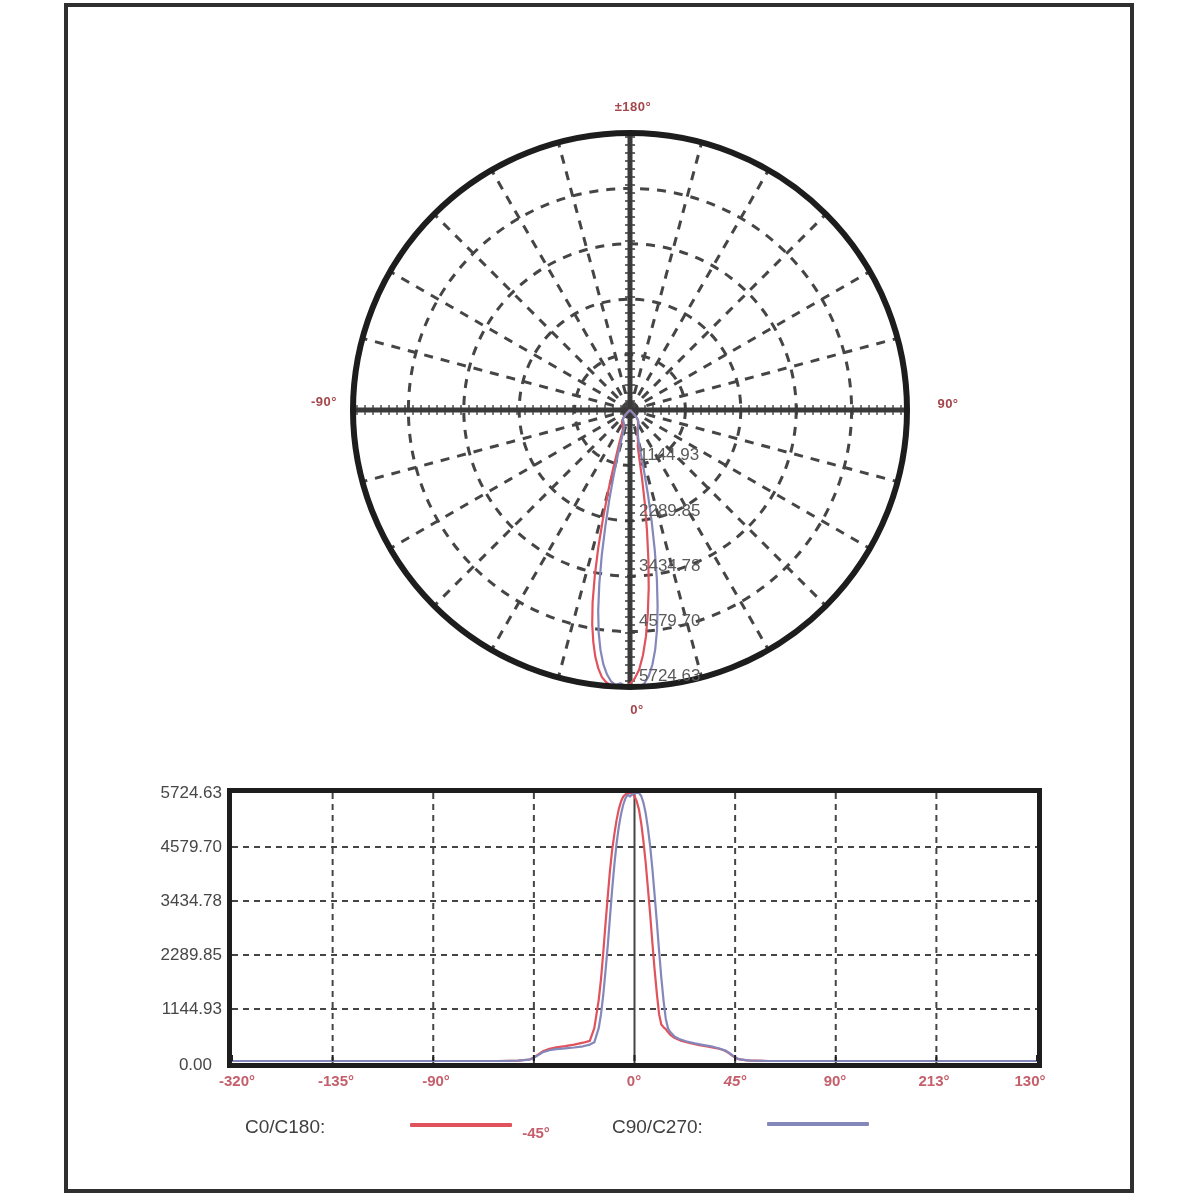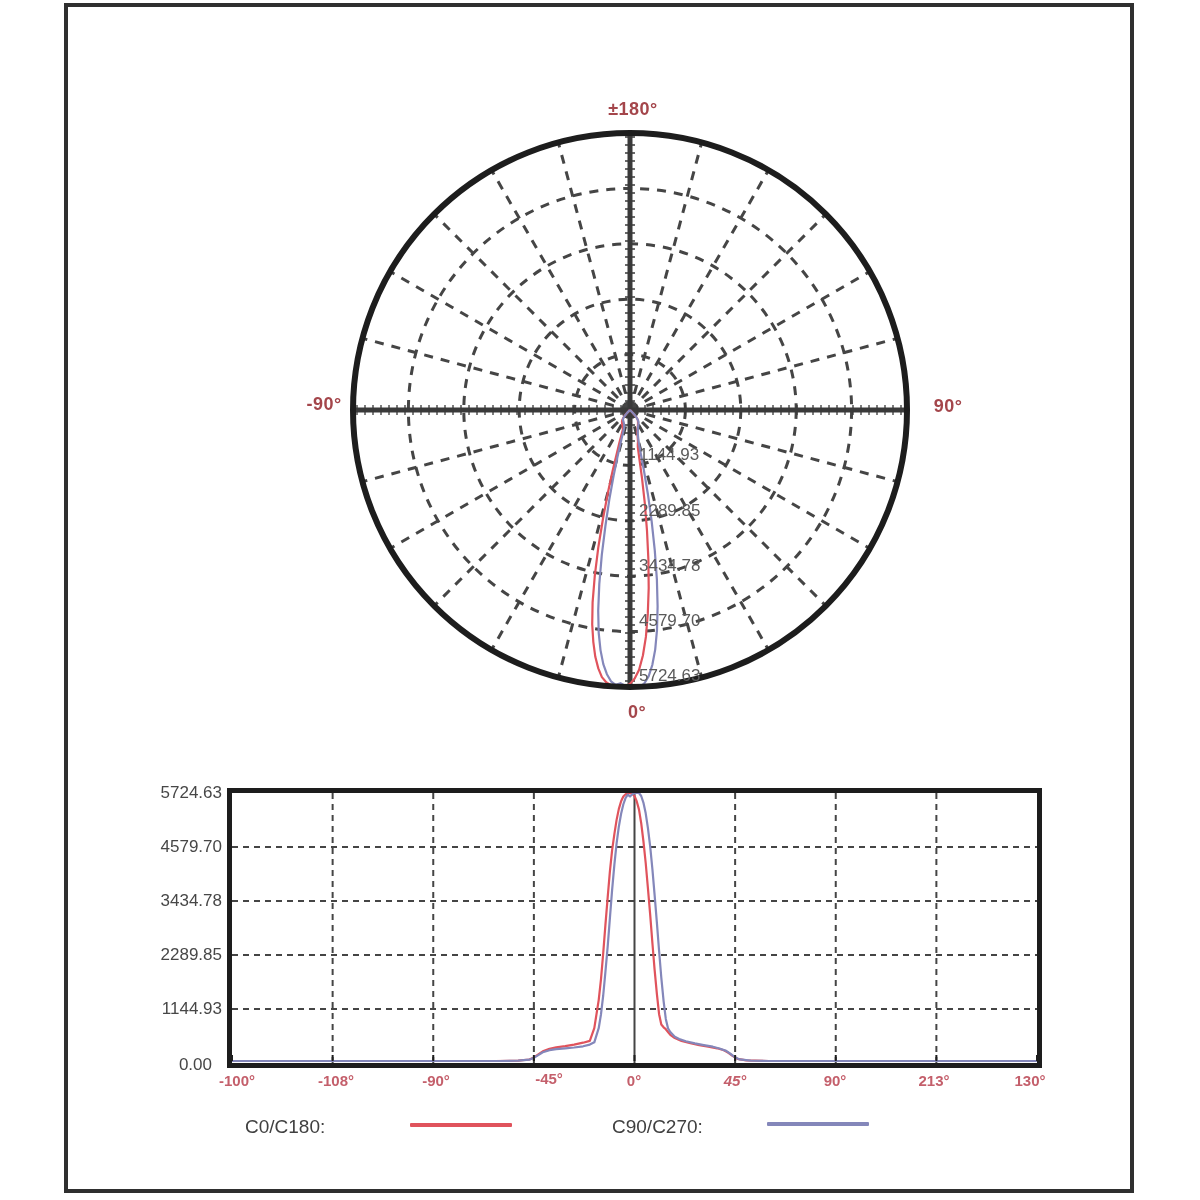--- a/index.html
+++ b/index.html
@@ -7,21 +7,21 @@
     position:relative;width:1200px;height:1200px;background:#ffffff;overflow:hidden;
     font-family:"Liberation Sans",sans-serif;
   }
   .frame{
     position:absolute;left:64px;top:3px;width:1070px;height:1190px;
     border:4px solid #2f2f2f;box-sizing:border-box;background:#ffffff;
   }
   #charts-svg{position:absolute;left:0;top:0;}
   .lbl{position:absolute;white-space:nowrap;line-height:1;}
   .lbl.center{transform:translateX(-50%);}
-  .polar-ang{color:#a4464b;font-size:18px;font-weight:bold;letter-spacing:.5px;}
+  .polar-ang{color:#a4464b;font-size:13px;font-weight:bold;letter-spacing:.5px;}
   .ring-lbl{color:#5a5a5a;font-size:17px;}
   .y-lbl{color:#474747;font-size:17px;width:85px;text-align:right;}
   .x-lbl{color:#c45f6b;font-size:15px;font-weight:bold;}
   .leg-lbl{color:#404040;font-size:19px;}
   .swatch{position:absolute;height:4px;border-radius:1px;}
 </style>
 </head>
 <body>
 
 <div class="page">
@@ -94,24 +94,24 @@
   <div class="lbl ring-lbl" style="left:639px;top:612px;">4579.70</div>
   <div class="lbl ring-lbl" style="left:639px;top:667px;">5724.63</div>
 
   <div class="lbl y-lbl" style="left:137px;top:784px;">5724.63</div>
   <div class="lbl y-lbl" style="left:137px;top:838px;">4579.70</div>
   <div class="lbl y-lbl" style="left:137px;top:892px;">3434.78</div>
   <div class="lbl y-lbl" style="left:137px;top:946px;">2289.85</div>
   <div class="lbl y-lbl" style="left:137px;top:1000px;">1144.93</div>
   <div class="lbl y-lbl" style="left:127px;top:1056px;">0.00</div>
 
-  <div class="lbl center x-lbl" style="left:237px;top:1073px;">-100°</div>
-  <div class="lbl center x-lbl" style="left:336px;top:1073px;">-108°</div>
+  <div class="lbl center x-lbl" style="left:237px;top:1073px;">-320°</div>
+  <div class="lbl center x-lbl" style="left:336px;top:1073px;">-135°</div>
   <div class="lbl center x-lbl" style="left:436px;top:1073px;">-90°</div>
-  <div class="lbl center x-lbl" style="left:536px;top:1071px;margin-left:13px;">-45°</div>
+  <div class="lbl center x-lbl" style="left:536px;top:1125px;">-45°</div>
   <div class="lbl center x-lbl" style="left:634px;top:1073px;">0°</div>
   <div class="lbl center x-lbl" style="left:735px;top:1073px;font-style:italic;">45°</div>
   <div class="lbl center x-lbl" style="left:835px;top:1073px;">90°</div>
   <div class="lbl center x-lbl" style="left:934px;top:1073px;">213°</div>
   <div class="lbl center x-lbl" style="left:1030px;top:1073px;">130°</div>
 
   <div class="lbl leg-lbl" style="left:245px;top:1117px;">C0/C180:</div>
   <div class="swatch" id="swatch-0" style="left: 410px; top: 1123px; width: 102px; background: rgb(224, 83, 92);"></div>
   <div class="lbl leg-lbl" style="left:612px;top:1117px;">C90/C270:</div>
   <div class="swatch" id="swatch-1" style="left: 767px; top: 1122px; width: 102px; background: rgb(132, 135, 186);"></div>

